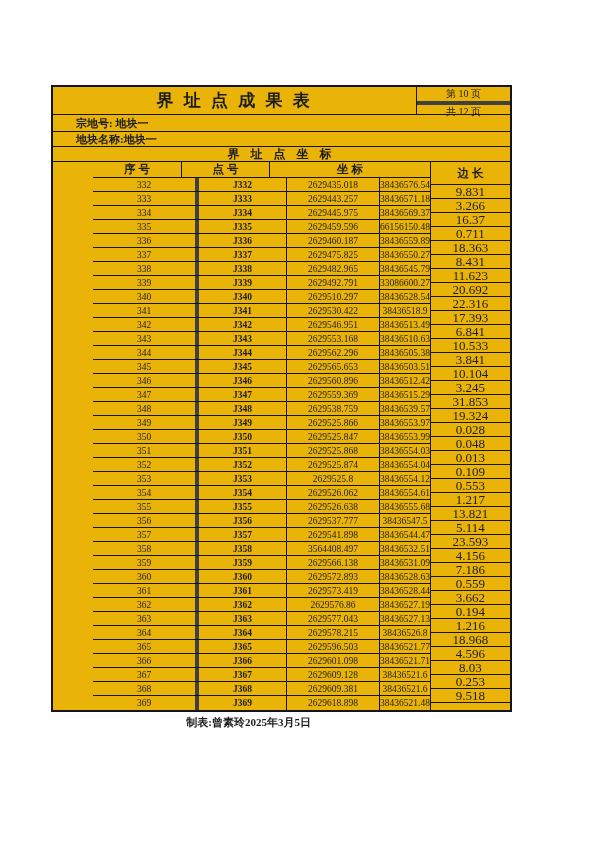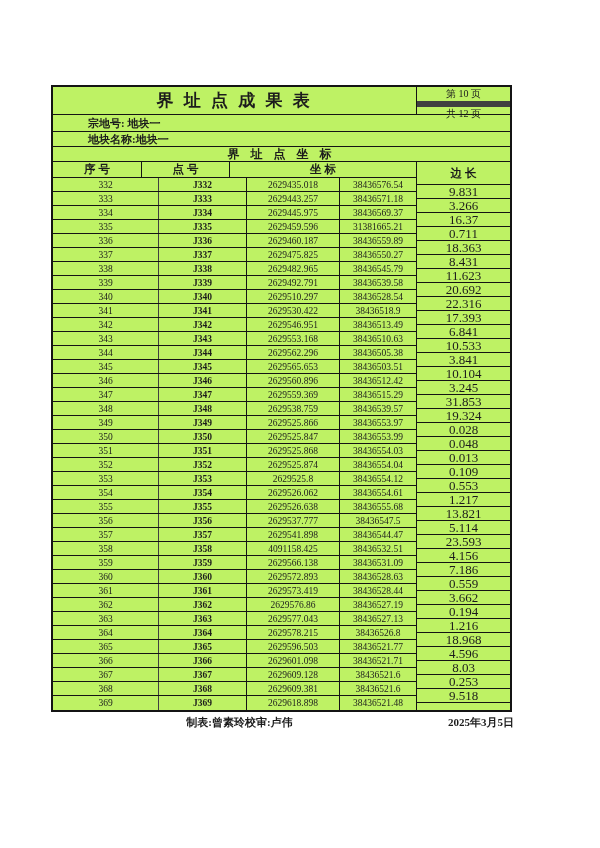--- a/index.html
+++ b/index.html
@@ -8,55 +8,55 @@
     position: relative;
     background: #ffffff;
     font-family: "Liberation Serif", "DejaVu Serif", serif;
     color: #1c1c1c;
   }
   .sheet {
     position: absolute;
     left: 51px; top: 85px;
     width: 461px; height: 627px;
     border: 2px solid #141414;
-    background: #bef264;
+    background: #eab308;
   }
   .title-row { display: flex; height: 28px; border-bottom: 1px solid #141414; }
   .title-cell {
     flex: 1; display: flex; align-items: center; justify-content: center;
     font-weight: bold; font-size: 17px; letter-spacing: 3px; white-space: pre;
   }
   .page-box { width: 94px; border-left: 1px solid #141414; display: flex; flex-direction: column; }
   .page-box .pcell {
     flex: 1; display: flex; align-items: center; justify-content: center;
     font-size: 10px; white-space: pre;
   }
-  .page-box .pcell:first-child { border-bottom: 6px solid #404040; }
+  .page-box .pcell:first-child { border-bottom: 4px solid #404040; }
   .info-row {
     height: 17px; border-bottom: 1px solid #141414;
     display: flex; align-items: center;
-    padding-left: 35px; font-weight: bold; font-size: 11px; white-space: pre;
+    padding-left: 23px; font-weight: bold; font-size: 11px; white-space: pre;
   }
   .info-row.second { height: 15px; }
   .section-row {
     height: 15px; border-bottom: 1px solid #141414;
     display: flex; align-items: center; justify-content: center;
     font-weight: bold; font-size: 12px; letter-spacing: 4px; white-space: pre;
   }
   .main { display: flex; height: 548px; }
-  .grid { flex: 1; display: flex; flex-direction: column; }
+  .grid { flex: 1; display: flex; flex-direction: column; margin-left: 40px; }
   .ghead { display: flex; height: 16px; border-bottom: 1px solid #141414; font-weight: bold; font-size: 11.5px; }
   .ghead > div { display: flex; align-items: center; justify-content: center; white-space: pre; }
   .h-seq { width: 89px; border-right: 1px solid #141414; }
   .h-point { width: 88px; border-right: 1px solid #141414; }
   .h-coord { flex: 1; font-family: Liberation Serif, serif; }
   .grow { display: flex; height: 14px; border-bottom: 1px solid #141414; font-size: 9.5px; }
   .grid .grow:last-child { border-bottom: none; }
   .grow > div { display: flex; align-items: center; justify-content: center; overflow: hidden; }
-  .c-seq { width: 106px; border-right: 1px solid #404040; }
+  .c-seq { width: 106px; border-right: 4px solid #404040; }
   .c-point { width: 88px; border-right: 1px solid #141414; font-weight: bold; }
   .c-x { width: 93px; border-right: 1px solid #141414; }
   .c-y { flex: 1; }
   .side-col { width: 94px; border-left: 1px solid #141414; display: flex; flex-direction: column; }
   .side-head {
     height: 23px; border-bottom: 1px solid #141414;
     display: flex; align-items: center; justify-content: center;
     font-weight: bold; font-size: 11.5px; white-space: pre;
   }
   .side-cell {
@@ -118,41 +118,41 @@
             <div class="c-y">38436571.18</div>
           </div><div class="grow">
             <div class="c-seq">334</div>
             <div class="c-point">J334</div>
             <div class="c-x">2629445.975</div>
             <div class="c-y">38436569.37</div>
           </div><div class="grow">
             <div class="c-seq">335</div>
             <div class="c-point">J335</div>
             <div class="c-x">2629459.596</div>
-            <div class="c-y">31381665.21</div>
+            <div class="c-y">66156150.48</div>
           </div><div class="grow">
             <div class="c-seq">336</div>
             <div class="c-point">J336</div>
             <div class="c-x">2629460.187</div>
             <div class="c-y">38436559.89</div>
           </div><div class="grow">
             <div class="c-seq">337</div>
             <div class="c-point">J337</div>
             <div class="c-x">2629475.825</div>
             <div class="c-y">38436550.27</div>
           </div><div class="grow">
             <div class="c-seq">338</div>
             <div class="c-point">J338</div>
             <div class="c-x">2629482.965</div>
             <div class="c-y">38436545.79</div>
           </div><div class="grow">
             <div class="c-seq">339</div>
             <div class="c-point">J339</div>
             <div class="c-x">2629492.791</div>
-            <div class="c-y">38436539.58</div>
+            <div class="c-y">33086600.27</div>
           </div><div class="grow">
             <div class="c-seq">340</div>
             <div class="c-point">J340</div>
             <div class="c-x">2629510.297</div>
             <div class="c-y">38436528.54</div>
           </div><div class="grow">
             <div class="c-seq">341</div>
             <div class="c-point">J341</div>
             <div class="c-x">2629530.422</div>
             <div class="c-y">38436518.9</div>
@@ -232,21 +232,21 @@
             <div class="c-x">2629537.777</div>
             <div class="c-y">38436547.5</div>
           </div><div class="grow">
             <div class="c-seq">357</div>
             <div class="c-point">J357</div>
             <div class="c-x">2629541.898</div>
             <div class="c-y">38436544.47</div>
           </div><div class="grow">
             <div class="c-seq">358</div>
             <div class="c-point">J358</div>
-            <div class="c-x">4091158.425</div>
+            <div class="c-x">3564408.497</div>
             <div class="c-y">38436532.51</div>
           </div><div class="grow">
             <div class="c-seq">359</div>
             <div class="c-point">J359</div>
             <div class="c-x">2629566.138</div>
             <div class="c-y">38436531.09</div>
           </div><div class="grow">
             <div class="c-seq">360</div>
             <div class="c-point">J360</div>
             <div class="c-x">2629572.893</div>
@@ -302,15 +302,14 @@
       <div class="side-head">边 长</div>
       <div style="display:contents"><div class="side-cell">9.831</div><div class="side-cell">3.266</div><div class="side-cell">16.37</div><div class="side-cell">0.711</div><div class="side-cell">18.363</div><div class="side-cell">8.431</div><div class="side-cell">11.623</div><div class="side-cell">20.692</div><div class="side-cell">22.316</div><div class="side-cell">17.393</div><div class="side-cell">6.841</div><div class="side-cell">10.533</div><div class="side-cell">3.841</div><div class="side-cell">10.104</div><div class="side-cell">3.245</div><div class="side-cell">31.853</div><div class="side-cell">19.324</div><div class="side-cell">0.028</div><div class="side-cell">0.048</div><div class="side-cell">0.013</div><div class="side-cell">0.109</div><div class="side-cell">0.553</div><div class="side-cell">1.217</div><div class="side-cell">13.821</div><div class="side-cell">5.114</div><div class="side-cell">23.593</div><div class="side-cell">4.156</div><div class="side-cell">7.186</div><div class="side-cell">0.559</div><div class="side-cell">3.662</div><div class="side-cell">0.194</div><div class="side-cell">1.216</div><div class="side-cell">18.968</div><div class="side-cell">4.596</div><div class="side-cell">8.03</div><div class="side-cell">0.253</div><div class="side-cell">9.518</div></div>
       <div class="side-fill"></div>
     </div>
   </div>
 
 </div>
 
 <div class="footer">
   <span class="preparer">制表:曾素玲</span>
-  <span class="reviewer">校审:卢伟</span>
   <span class="date">2025年3月5日</span>
 </div>
 
 </body></html>

